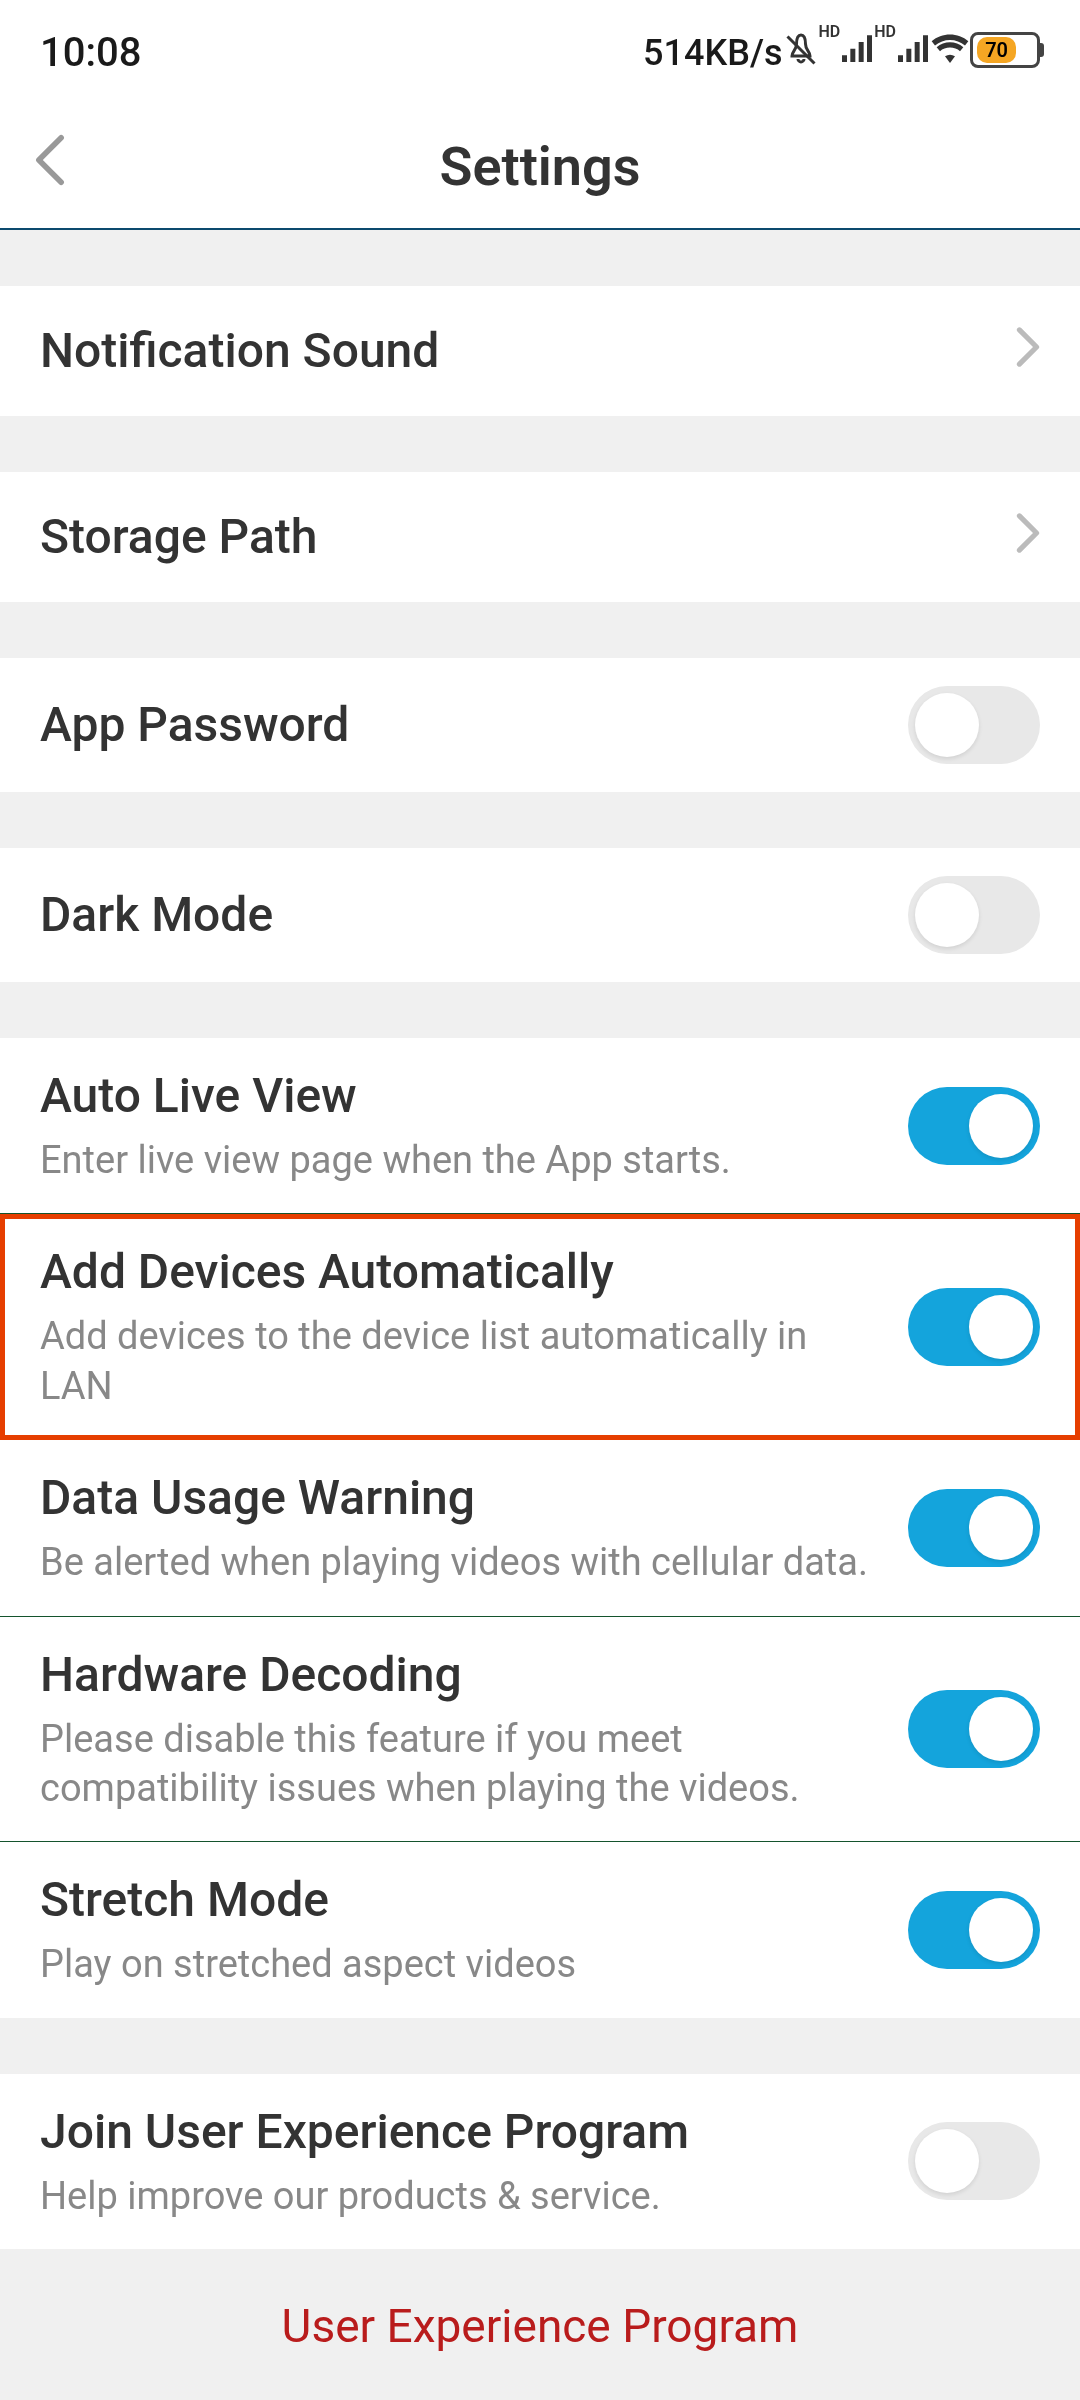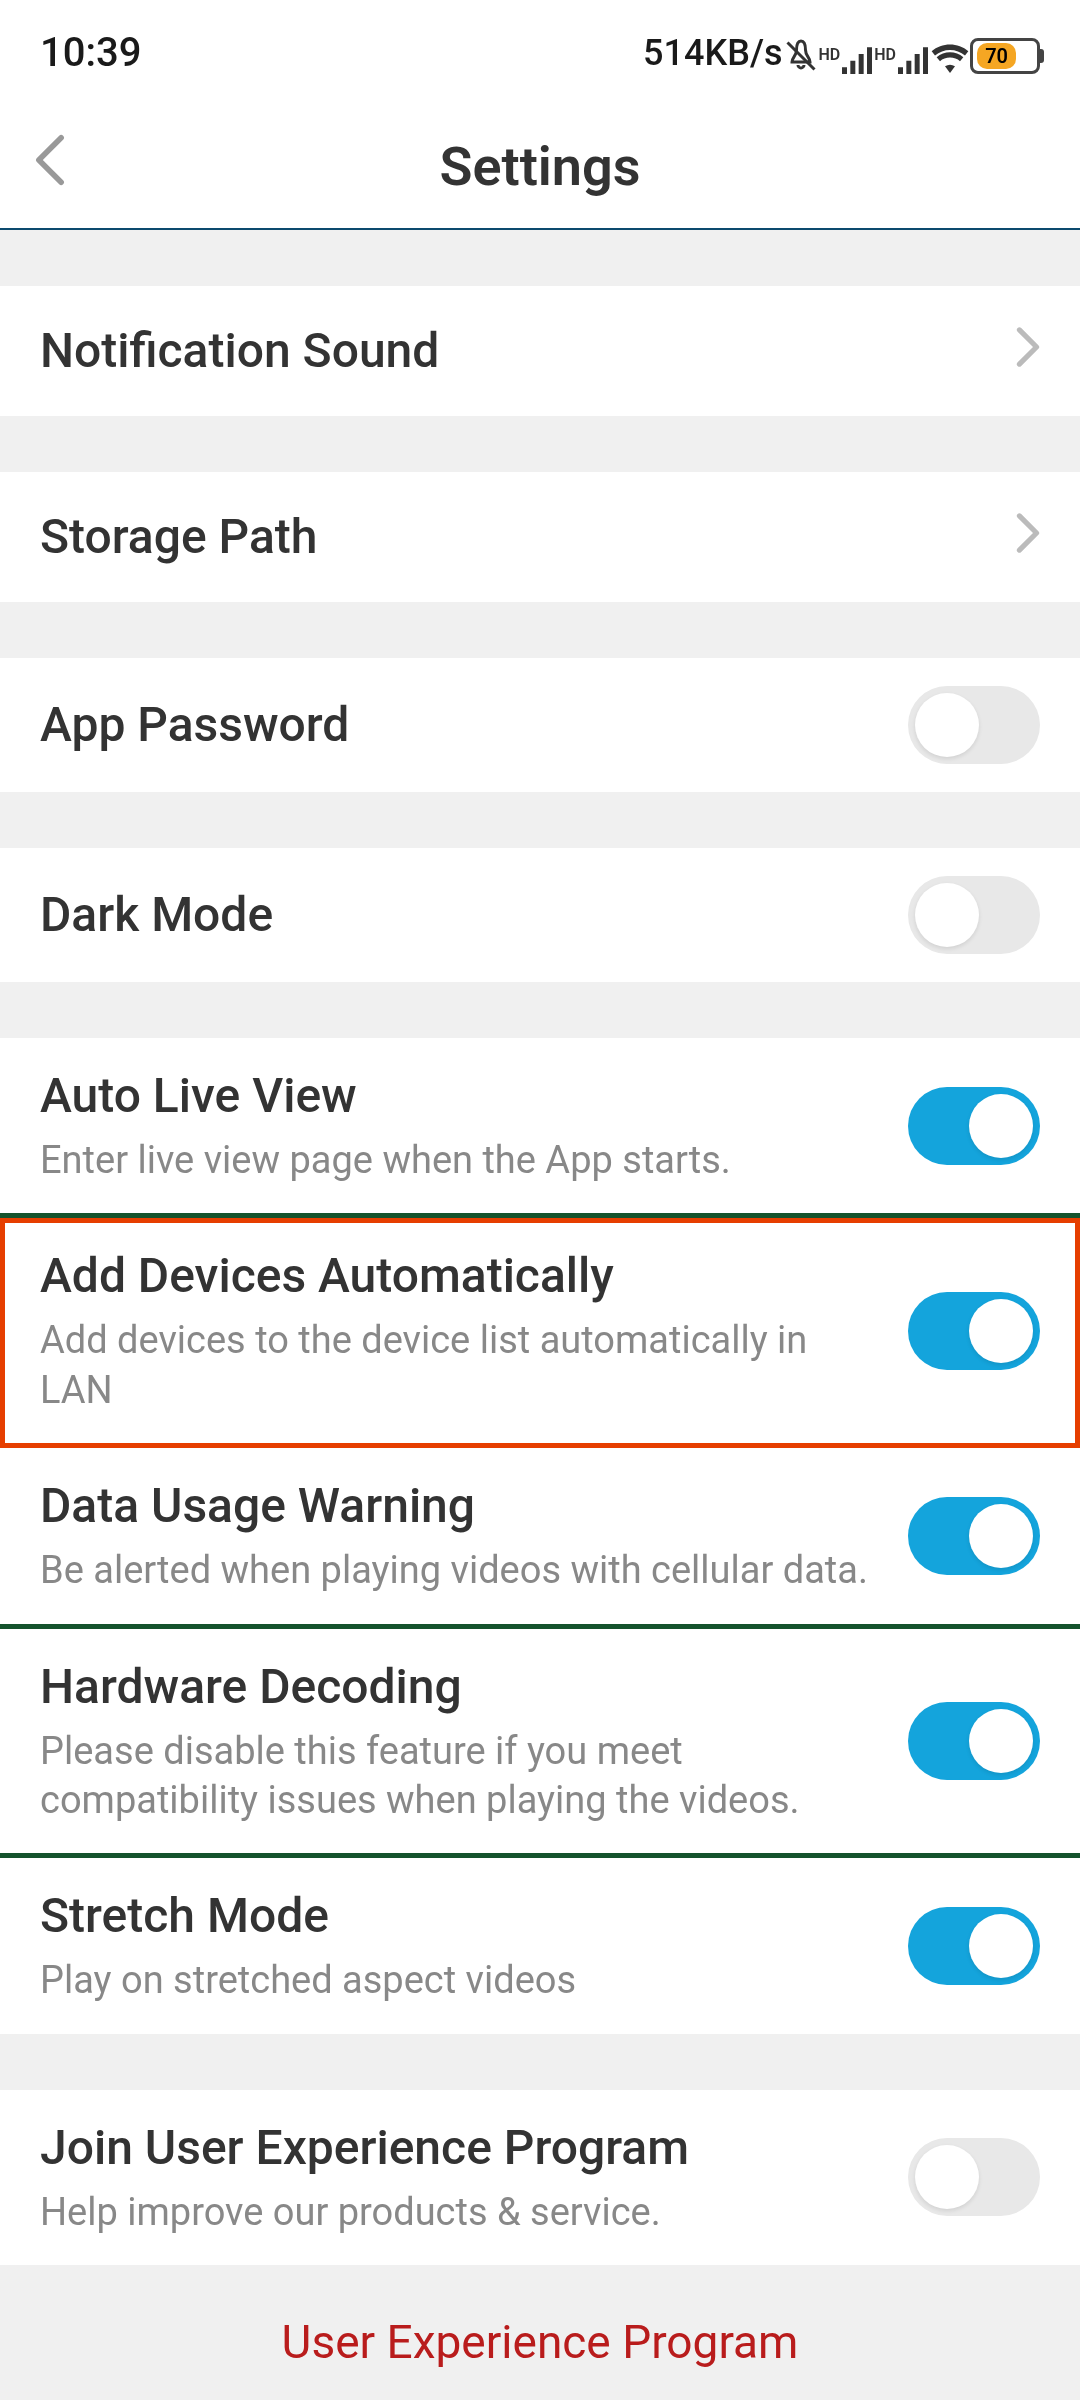--- a/index.html
+++ b/index.html
@@ -24,21 +24,21 @@
       font-size: 36px;
       font-weight: 500;
       color: #1a1a1a;
     }
     .status-left {
       font-size: 40px;
       font-weight: 500;
     }
     .status-right {
       display: flex;
-      align-items: flex-end;
+      align-items: flex-start;
       gap: 0;
     }
     .battery {
       display: flex;
       align-items: center;
       border: 3px solid #444;
       border-radius: 8px;
       padding: 2px 4px;
       height: 36px;
       width: 70px;
@@ -93,21 +93,21 @@
     }
     .row {
       background: #ffffff;
       padding: 28px 40px;
       display: flex;
       align-items: center;
       justify-content: flex-end;
       min-height: 130px;
     }
     .row.with-border {
-      border-bottom: 5px solid #14532d;
+      border-bottom: 1px solid #14532d;
     }
     .row-text {
       flex: 1;
       padding-right: 20px;
     }
     .row-title {
       font-size: 48px;
       font-weight: 500;
       color: #333;
       line-height: 1.25;
@@ -173,21 +173,21 @@
       font-weight: 600;
       color: #333;
       position: relative;
       top: -10px;
     }
   </style>
 </head>
 <body>
 
 <div class="status-bar">
-  <div class="status-left">10:39</div>
+  <div class="status-left">10:08</div>
   <div class="status-right">
     <span>514KB/s</span>
     <span class="mute-icon">
       <svg width="36" height="36" viewBox="0 0 24 24" fill="none" stroke="#333" stroke-width="2">
         <path d="M12 2 C9 2 9 6 9 8 C9 12 6 13 6 16 L18 16 C18 13 15 12 15 8 C15 6 15 2 12 2 Z"></path>
         <path d="M10 18 C10 19 11 20 12 20 C13 20 14 19 14 18"></path>
         <line x1="3" y1="3" x2="21" y2="21"></line>
       </svg>
     </span>
     <span class="hd-label">HD</span>

